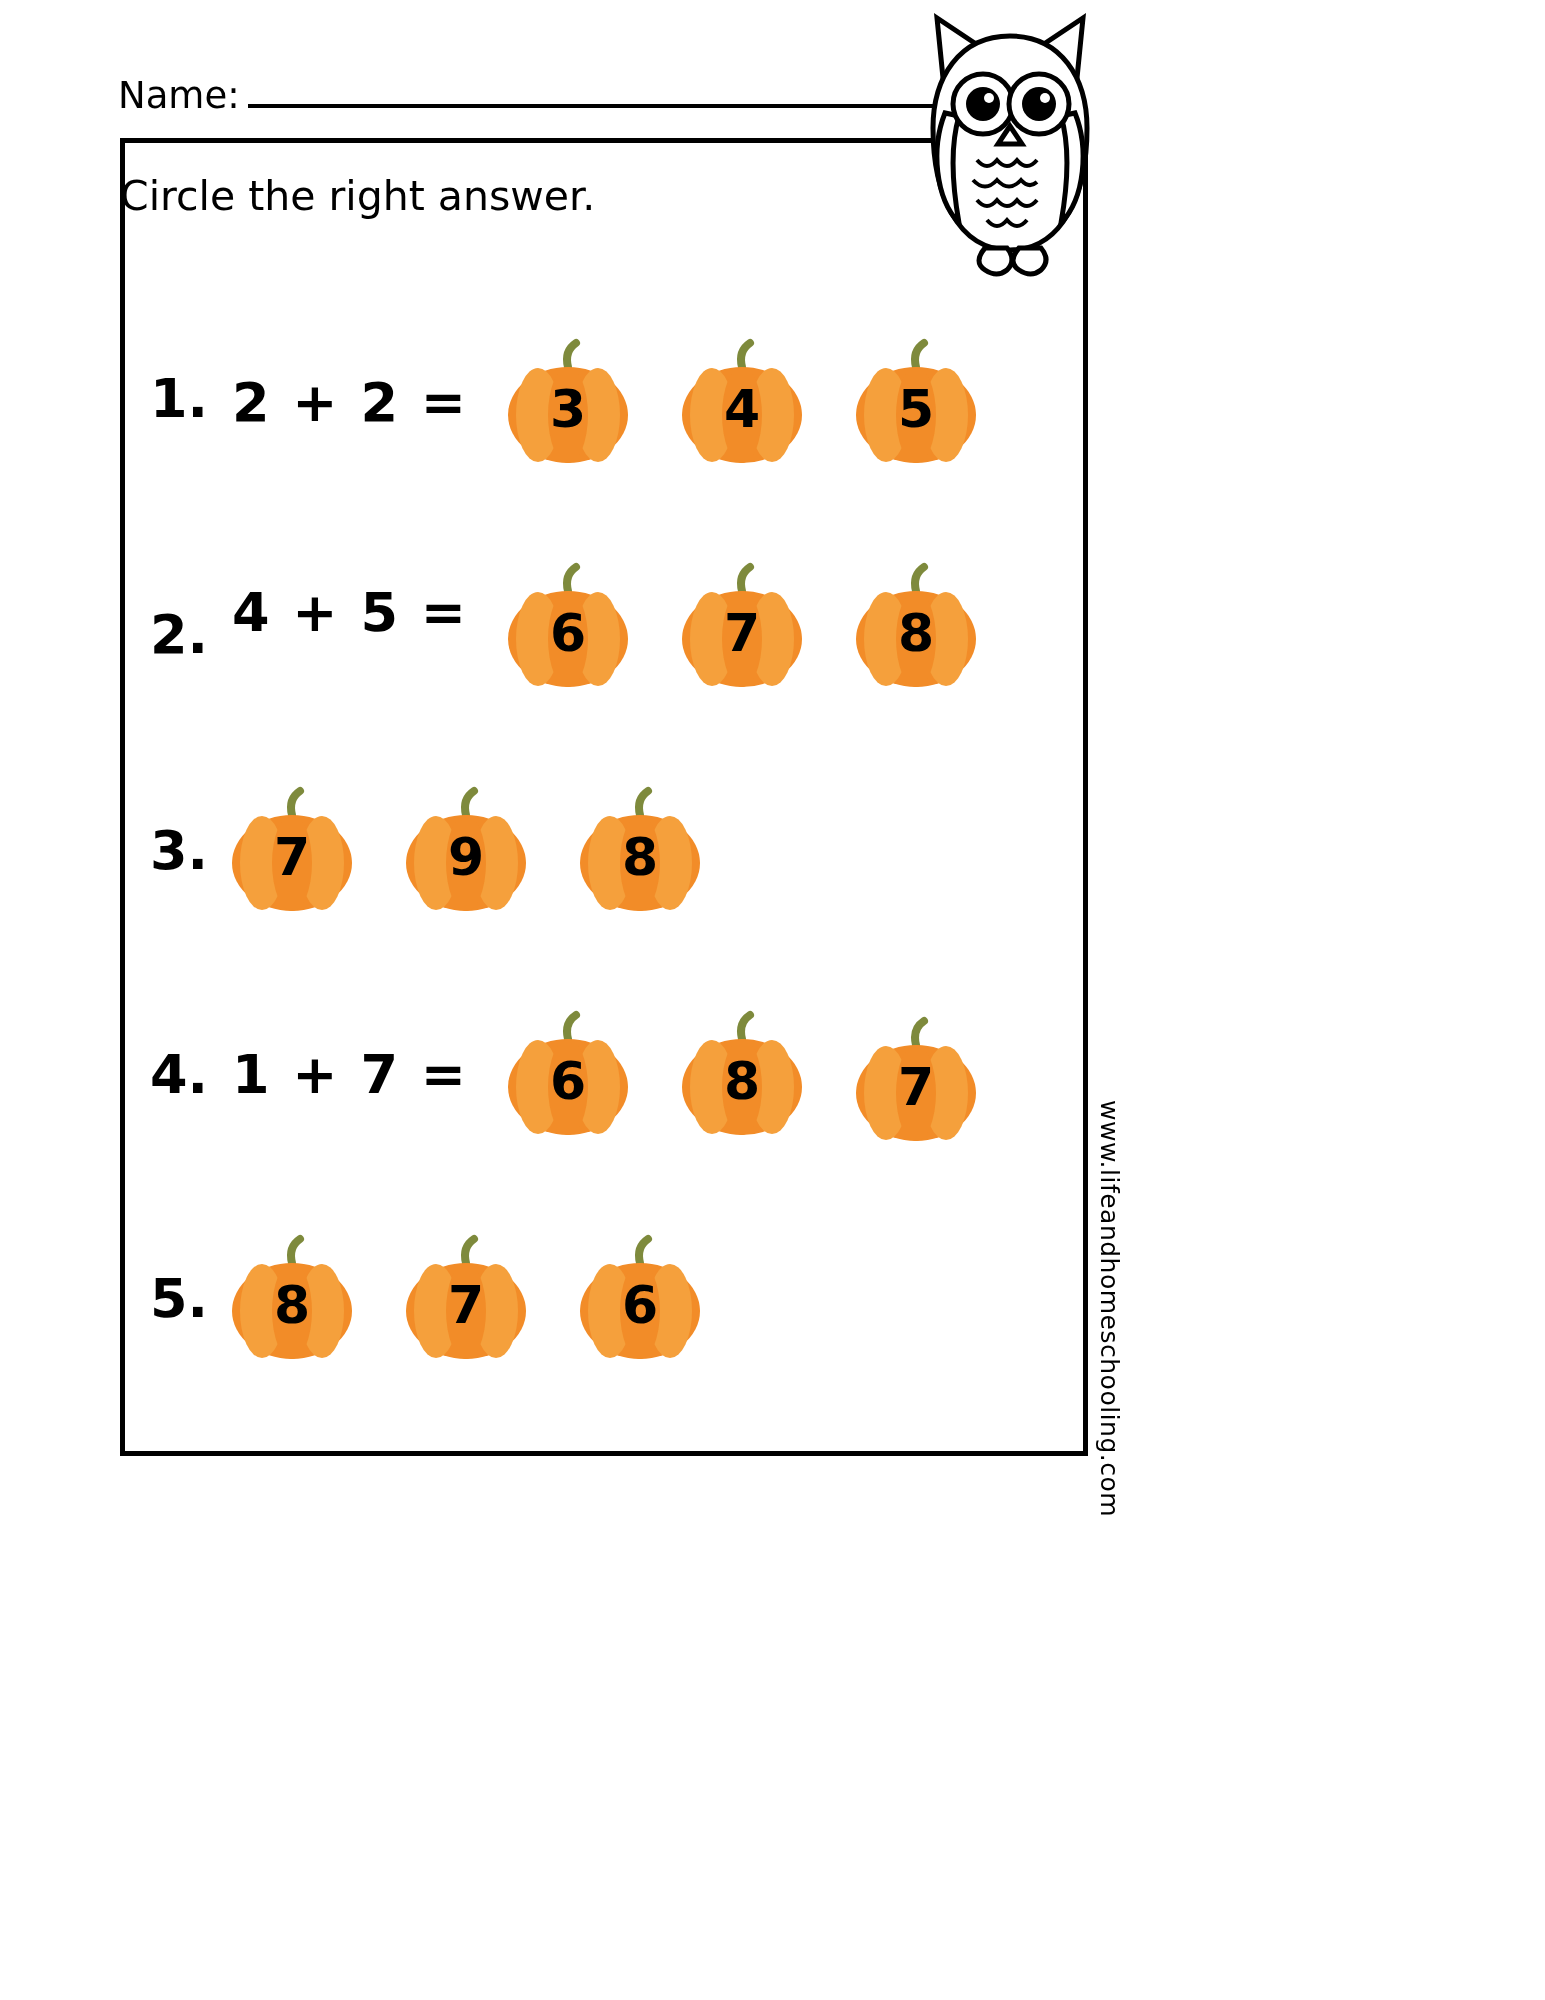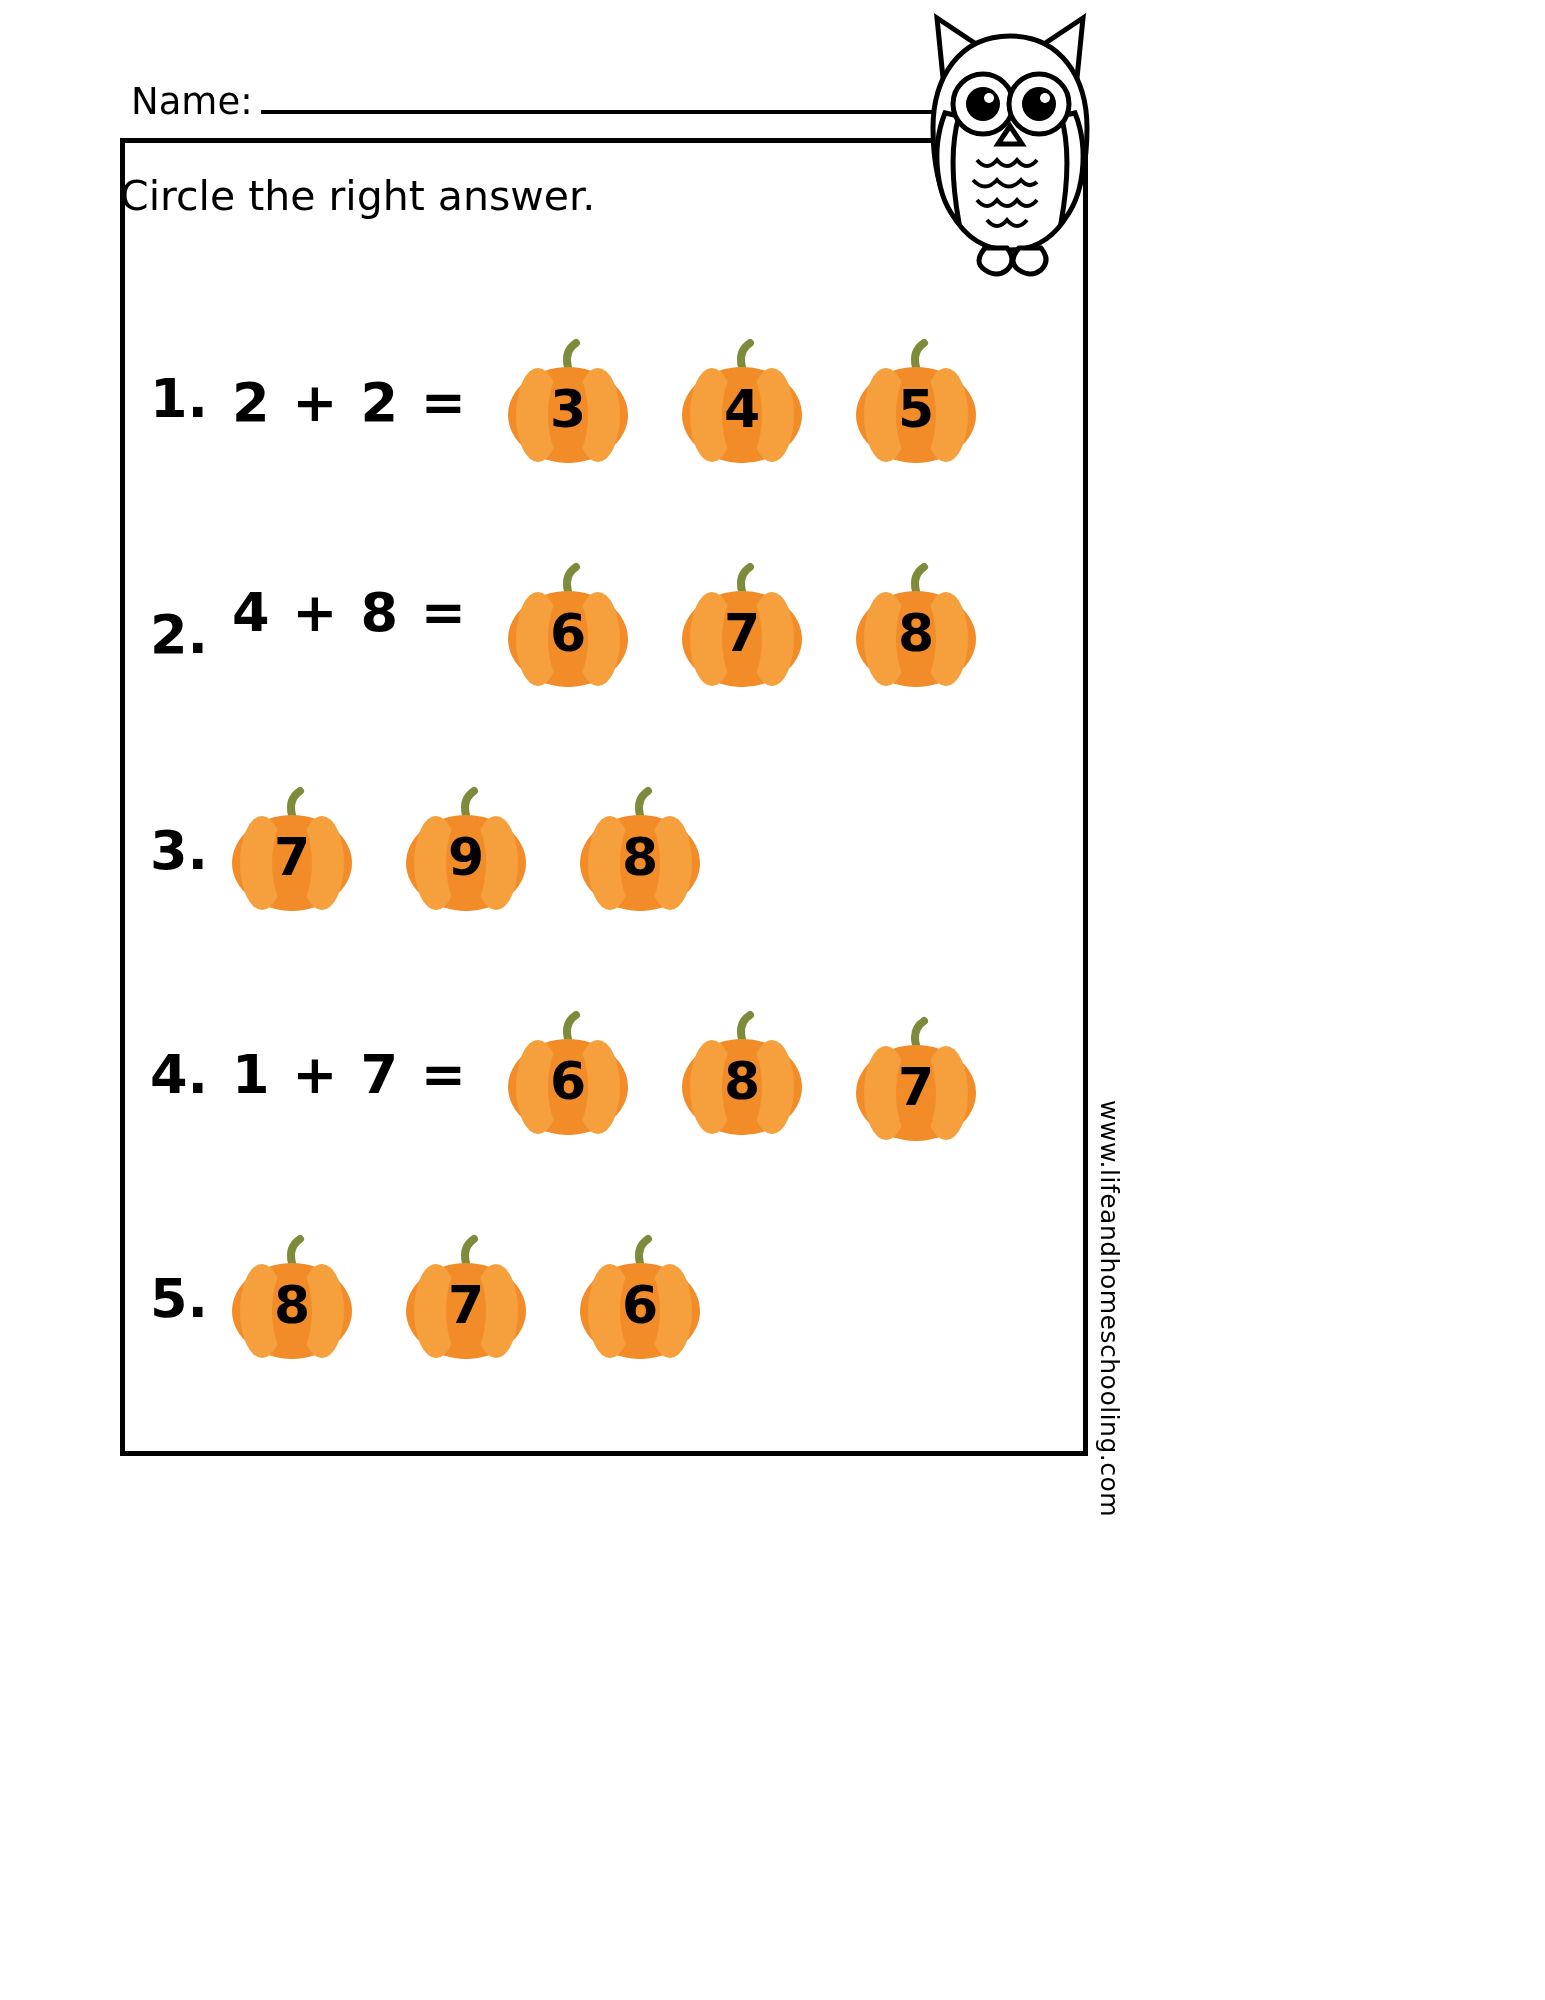--- a/index.html
+++ b/index.html
@@ -12,25 +12,24 @@
     height: 2000px;
     position: relative;
     font-family: "DejaVu Sans", sans-serif;
     overflow: hidden;
   }
 
   
   .name-row {
     position: absolute;
     left: 118px;
-    top: 80px;
+    top: 74px;
     display: flex;
     align-items: baseline;
     width: 820px;
-    margin-left: 13px;
   }
   .name-label {
     font-family: "DejaVu Sans", sans-serif;
     font-size: 37px;
     color: #000;
     white-space: nowrap;
   }
   .name-blank {
     flex: 1;
     margin-left: 8px;
@@ -232,21 +231,21 @@
           <ellipse cx="104" cy="78" rx="22" ry="47" fill="#F5A03C"></ellipse>
           <ellipse cx="74" cy="78" rx="20" ry="48" fill="#F28C28"></ellipse>
         </svg>
         <span class="num">5</span>
       </div>
     </div>
   </div>
 
   <div class="row r2">
     <div class="q-index">2.</div>
-    <div class="q-expr">4 + 8 =</div>
+    <div class="q-expr">4 + 5 =</div>
     <div class="choices">
       <div class="choice">
         <svg viewBox="0 0 148 130" xmlns="http://www.w3.org/2000/svg">
           <path d="M74 30 q-4 -16 8 -24" fill="none" stroke="#7E8A3C" stroke-width="8" stroke-linecap="round"></path>
           <ellipse cx="74" cy="78" rx="60" ry="48" fill="#F28C28"></ellipse>
           <ellipse cx="44" cy="78" rx="22" ry="47" fill="#F5A03C"></ellipse>
           <ellipse cx="104" cy="78" rx="22" ry="47" fill="#F5A03C"></ellipse>
           <ellipse cx="74" cy="78" rx="20" ry="48" fill="#F28C28"></ellipse>
         </svg>
         <span class="num">6</span>

